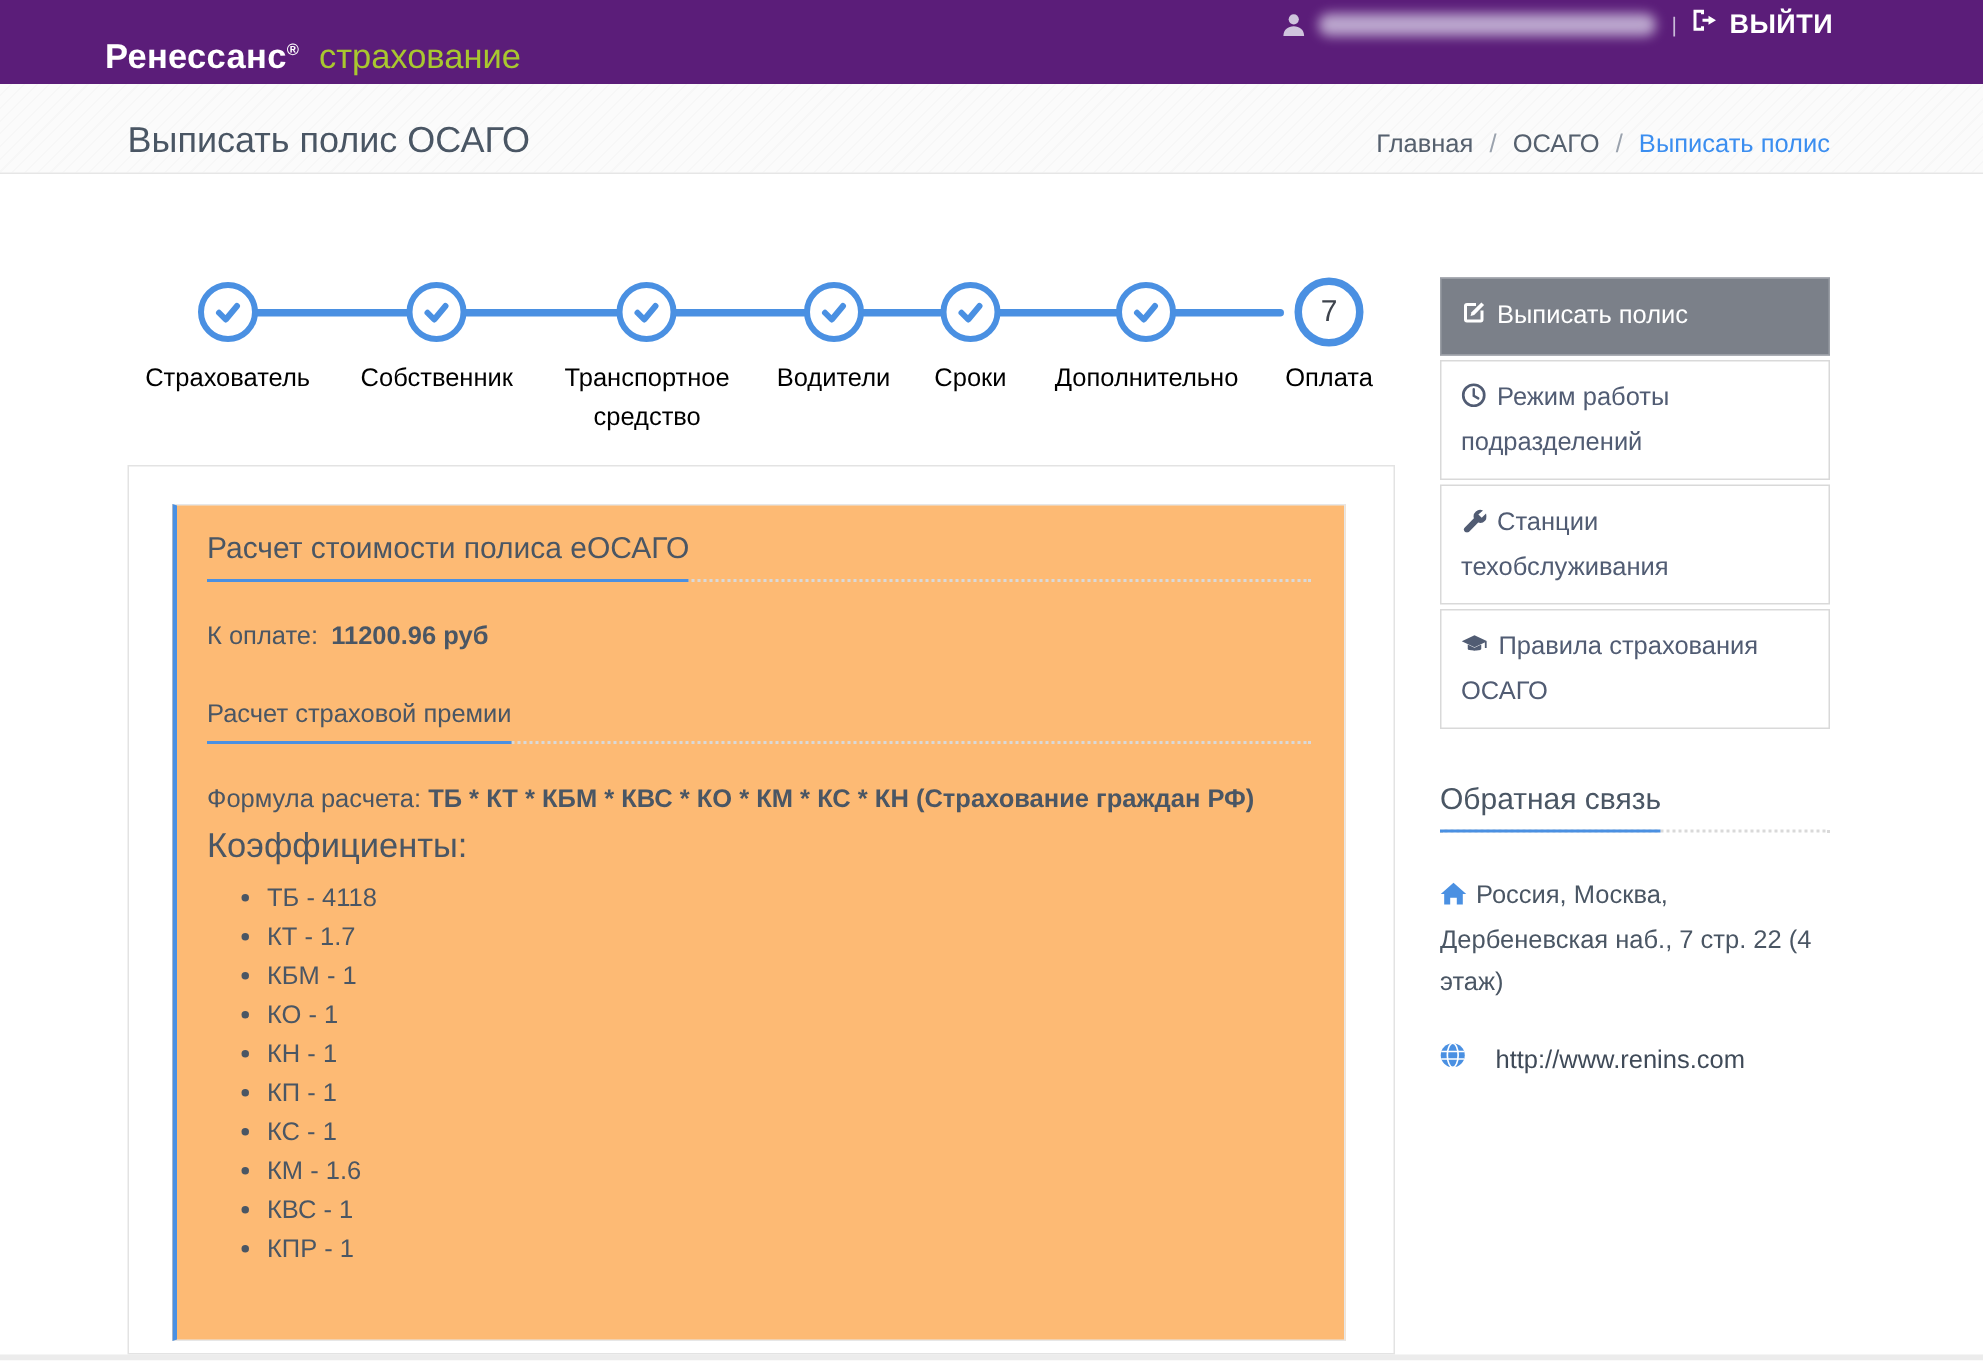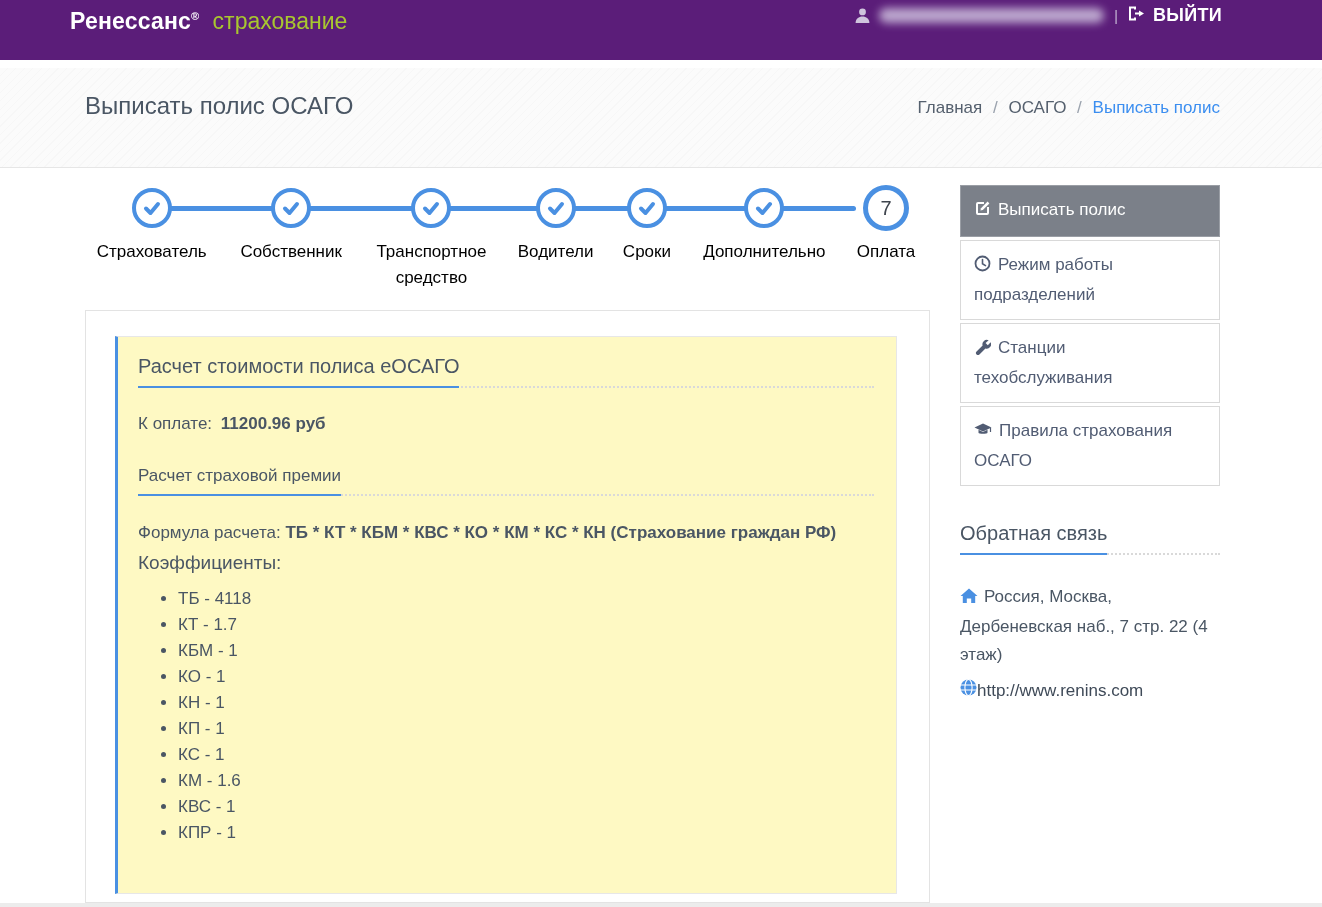--- a/index.html
+++ b/index.html
@@ -9,37 +9,37 @@
     background: #ffffff;
     color: #4a5664;
     position: relative;
   }
 
   
   .topbar {
     position: absolute; left: 0; top: 0; width: 1322px; height: 60px;
     background: #5b1d79;
   }
-  .brand { position: absolute; left: 70px; top: 8px; font-size: 23px; white-space: nowrap; cursor: pointer; }
+  .brand { position: absolute; left: 70px; top: 24px; font-size: 23px; white-space: nowrap; cursor: pointer; }
   .brand .b-name { color: #ffffff; font-weight: bold; letter-spacing: 0.2px; }
   .brand .b-reg  { color: #ffffff; font-size: 11px; vertical-align: super; font-weight: bold; }
   .brand .b-suf  { color: #a9c72f; margin-left: 7px; }
   .userbox { position: absolute; right: 100px; top: 5px; display: flex; align-items: center; gap: 8px; }
   .user-icon svg { display: block; }
   .user-blur {
     width: 225px; height: 15px; border-radius: 8px;
     background: #cdbfdd; filter: blur(4px); opacity: 0.85;
   }
   .user-sep { color: #c9bbd8; font-size: 14px; margin: 0 2px; }
   .logout { display: flex; align-items: center; gap: 6px; cursor: pointer; }
   .logout-label { color: #ffffff; font-weight: bold; font-size: 18px; letter-spacing: 0.3px; }
 
   
   .pagehead {
-    position: absolute; left: 0; top: 68px; width: 1322px; height: 100px;
+    position: absolute; left: 0; top: 56px; width: 1322px; height: 60px;
     background: repeating-linear-gradient(135deg, #fbfbfb 0 5px, #f7f7f7 5px 6px);
     border-bottom: 1px solid #e6e6e6;
   }
   .page-title {
     position: absolute; left: 85px; top: 24px;
     font-size: 24px; font-weight: 400; color: #4a5664;
   }
   .breadcrumb { position: absolute; right: 102px; top: 30px; font-size: 17px; color: #55606e; }
   .breadcrumb .crumb { cursor: pointer; }
   .breadcrumb .crumb-sep { color: #9aa2ad; margin: 0 6px; }
@@ -68,54 +68,54 @@
   }
   .step-label { font-size: 17px; color: #000000; line-height: 26px; margin-top: 4px; }
 
   
   .main-card {
     position: absolute; left: 85px; top: 310px; width: 845px; height: 593px;
     background: #ffffff; border: 1px solid #e3e3e3;
   }
   .inner-box {
     position: absolute; left: 29px; top: 25px; width: 782px; height: 558px;
-    background: #fef9c3;
+    background: #fdba74;
     border: 1px solid #e7e7e7; border-left: 3px solid #4a90e2;
     padding: 18px 22px 10px 20px;
     overflow: hidden;
   }
   .rule { border-bottom: 2px dotted #d9d9d9; margin-bottom: 4px; }
   .rule .rule-text {
     display: inline-block; border-bottom: 2px solid #4a90e2;
     margin-bottom: -2px; padding-bottom: 8px;
   }
   .calc-title { font-size: 20px; font-weight: 400; color: #4a5664; }
   .pay-line { margin-top: 26px; font-size: 17px; color: #4a5664; }
   .pay-line .pay-amount { font-weight: bold; margin-left: 4px; }
   .premium-title { font-size: 17px; color: #4a5664; margin-top: 32px; }
   .formula { margin-top: 24px; font-size: 17px; line-height: 26px; color: #4a5664; }
   .formula .formula-bold { font-weight: bold; text-align: right; }
-  .coef-label { font-size: 19px; line-height: 26px; color: #4a5664; margin-top: 4px; }
+  .coef-label { font-size: 23px; line-height: 26px; color: #4a5664; margin-top: 4px; }
   ul.coefs { margin: 10px 0 0 40px; list-style: disc; }
   ul.coefs li { font-size: 17px; line-height: 26px; color: #4a5664; }
 
   
   .side { position: absolute; left: 960px; top: 185px; width: 260px; }
   .menu-item {
     border: 1px solid #d9d9d9; background: #ffffff;
     padding: 10px 13px; font-size: 17px; line-height: 28px; color: #515c73;
     margin-bottom: 3px; cursor: pointer;
   }
   .menu-item .mi-icon { display: inline-block; vertical-align: -2px; margin-right: 7px; }
   .menu-item.active { background: #7b8089; border-color: #9a9ea5; color: #ffffff; }
   .feedback-title { font-size: 20px; color: #4a5664; margin-top: 36px; }
   .feedback-title-rule { margin-top: 0; }
   .address { margin-top: 28px; font-size: 17px; line-height: 28px; color: #4a5664; }
   .address .adr-icon { display: inline-block; vertical-align: -2px; margin-right: 6px; }
-  .site-line { margin-top: 8px; font-size: 17px; line-height: 28px; color: #3f4a58; display: flex; align-items: center; gap: 0; text-align: center; }
+  .site-line { margin-top: 24px; font-size: 17px; line-height: 28px; color: #3f4a58; display: flex; align-items: center; gap: 20px; text-align: center; }
   .site-line .site-text { cursor: pointer; }
 
   .footer-strip { position: absolute; left: 0; top: 903px; width: 1322px; height: 4px; background: #ececec; }
 </style>
 </head>
 <body>
 
 <div class="topbar">
   <div class="brand">
     <span class="b-name">Ренессанс</span><span class="b-reg">®</span>

